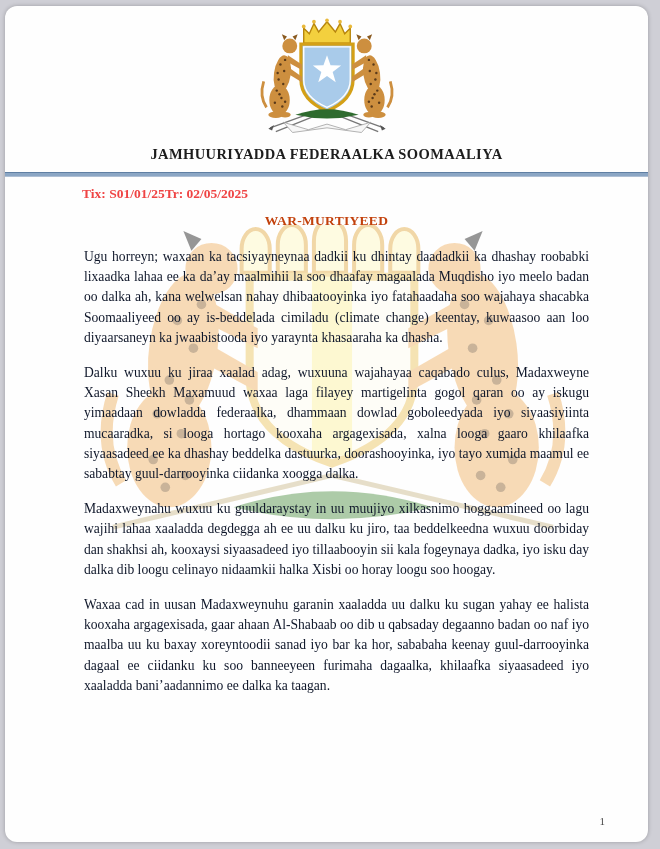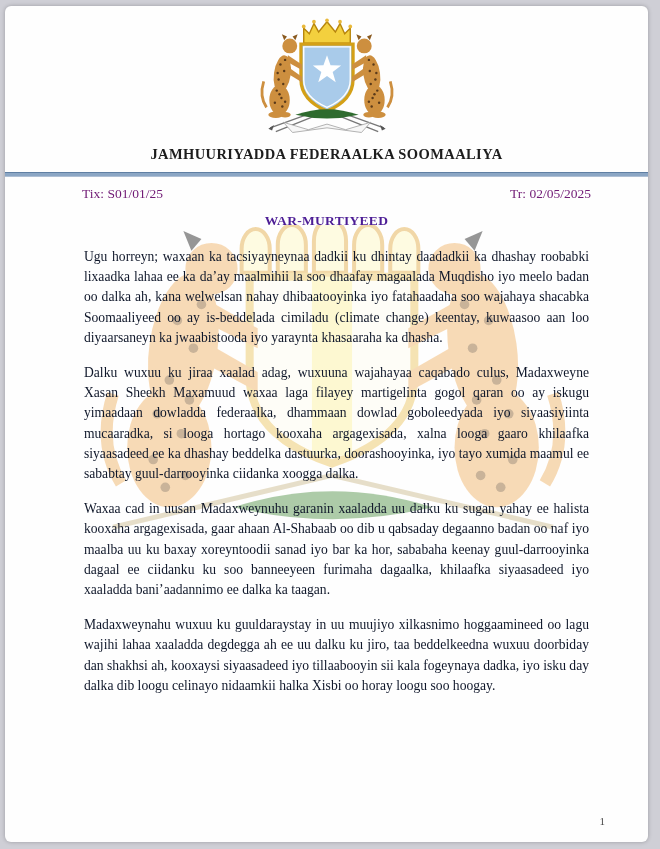--- a/index.html
+++ b/index.html
@@ -3,45 +3,45 @@
 <meta charset="utf-8">
 <style>
   html,body{margin:0;padding:0;}
   body{
     width:660px;height:849px;position:relative;overflow:hidden;
     background:#cfcfd6;
     font-family:"Liberation Serif","DejaVu Serif",serif;
   }
   .page{
     position:absolute;top:6px;left:5px;right:12px;bottom:7px;
-    background:#fefefe;border-radius:6px;
+    background:#fefefe;border-radius:12px;
     box-shadow:0 0 4px rgba(0,0,0,0.25);
   }
   .emblem{
     position:absolute;top:12px;left:50%;margin-left:-70px;
     width:140px;height:128px;
   }
   .header-title{
     position:absolute;top:140px;left:0;right:0;
     text-align:center;font-weight:bold;font-size:14.5px;
     letter-spacing:0.4px;color:#1d1d1d;
   }
   .rule{
     position:absolute;top:166px;left:0;right:0;height:3px;
     background:#8ba6c4;border-top:1.5px solid #5f7fa3;border-bottom:1px solid #aebfd4;
   }
   .meta-row{
     position:absolute;top:180px;left:77px;right:57px;
-    display:flex;justify-content:space-between;
-    font-weight:normal;font-size:13.5px;color:#701a75;
+    display:flex;justify-content:flex-start;
+    font-weight:bold;font-size:13.5px;color:#ef4444;
   }
   .doc-title{
     position:absolute;top:207px;left:0;right:0;
     text-align:center;font-weight:bold;font-size:13.5px;
-    letter-spacing:0.3px;color:#4c1d95;
+    letter-spacing:0.3px;color:#c2410c;
   }
   .watermark{
     position:absolute;top:219px;left:92px;width:472px;height:318px;
     opacity:0.45;z-index:0;pointer-events:none;
   }
   .content{
     position:absolute;top:241px;left:79px;right:59px;z-index:1;
     font-size:13.6px;line-height:20.2px;color:#0f172a;
     text-align:justify;
   }
@@ -162,18 +162,18 @@
       <use href="#wleo" transform="translate(235,0) scale(-1,1)"></use>
 
       <path d="M8,152 L117,126 M227,152 L117,126" stroke="#cbb98a" stroke-width="2.5" fill="none"></path>
       <path d="M68,142 Q117,126 167,142 Q117,154 68,142 Z" fill="#4d8f42"></path>
     </svg>
   </div>
 
   <div class="content">
     <p>Ugu horreyn; waxaan ka tacsiyayneynaa dadkii ku dhintay daadadkii ka dhashay roobabki lixaadka lahaa ee ka da’ay maalmihii la soo dhaafay magaalada Muqdisho iyo meelo badan oo dalka ah, kana welwelsan nahay dhibaatooyinka iyo fatahaadaha soo wajahaya shacabka Soomaaliyeed oo ay is-beddelada cimiladu (climate change) keentay, kuwaasoo aan loo diyaarsaneyn ka jwaabistooda iyo yaraynta khasaaraha ka dhasha.</p>
     <p>Dalku wuxuu ku jiraa xaalad adag, wuxuuna wajahayaa caqabado culus, Madaxweyne Xasan Sheekh Maxamuud waxaa laga filayey martigelinta gogol qaran oo ay iskugu yimaadaan dowladda federaalka, dhammaan dowlad goboleedyada iyo siyaasiyiinta mucaaradka, si looga hortago kooxaha argagexisada, xalna looga gaaro khilaafka siyaasadeed ee ka dhashay beddelka dastuurka, doorashooyinka, iyo tayo xumida maamul ee sababtay guul-darrooyinka ciidanka xoogga dalka.</p>
+    <p>Madaxweynahu wuxuu ku guuldaraystay in uu muujiyo xilkasnimo hoggaamineed oo lagu wajihi lahaa xaaladda degdegga ah ee uu dalku ku jiro, taa beddelkeedna wuxuu doorbiday dan shakhsi ah, kooxaysi siyaasadeed iyo tillaabooyin sii kala fogeynaya dadka, iyo isku day dalka dib loogu celinayo nidaamkii halka Xisbi oo horay loogu soo hoogay.</p>
     <p>Waxaa cad in uusan Madaxweynuhu garanin xaaladda uu dalku ku sugan yahay ee halista kooxaha argagexisada, gaar ahaan Al-Shabaab oo dib u qabsaday degaanno badan oo naf iyo maalba uu ku baxay xoreyntoodii sanad iyo bar ka hor, sababaha keenay guul-darrooyinka dagaal ee ciidanku ku soo banneeyeen furimaha dagaalka, khilaafka siyaasadeed iyo xaaladda bani’aadannimo ee dalka ka taagan.</p>
-    <p>Madaxweynahu wuxuu ku guuldaraystay in uu muujiyo xilkasnimo hoggaamineed oo lagu wajihi lahaa xaaladda degdegga ah ee uu dalku ku jiro, taa beddelkeedna wuxuu doorbiday dan shakhsi ah, kooxaysi siyaasadeed iyo tillaabooyin sii kala fogeynaya dadka, iyo isku day dalka dib loogu celinayo nidaamkii halka Xisbi oo horay loogu soo hoogay.</p>
   </div>
 
   <div class="page-number">1</div>
 </div>
 
 </body></html>

